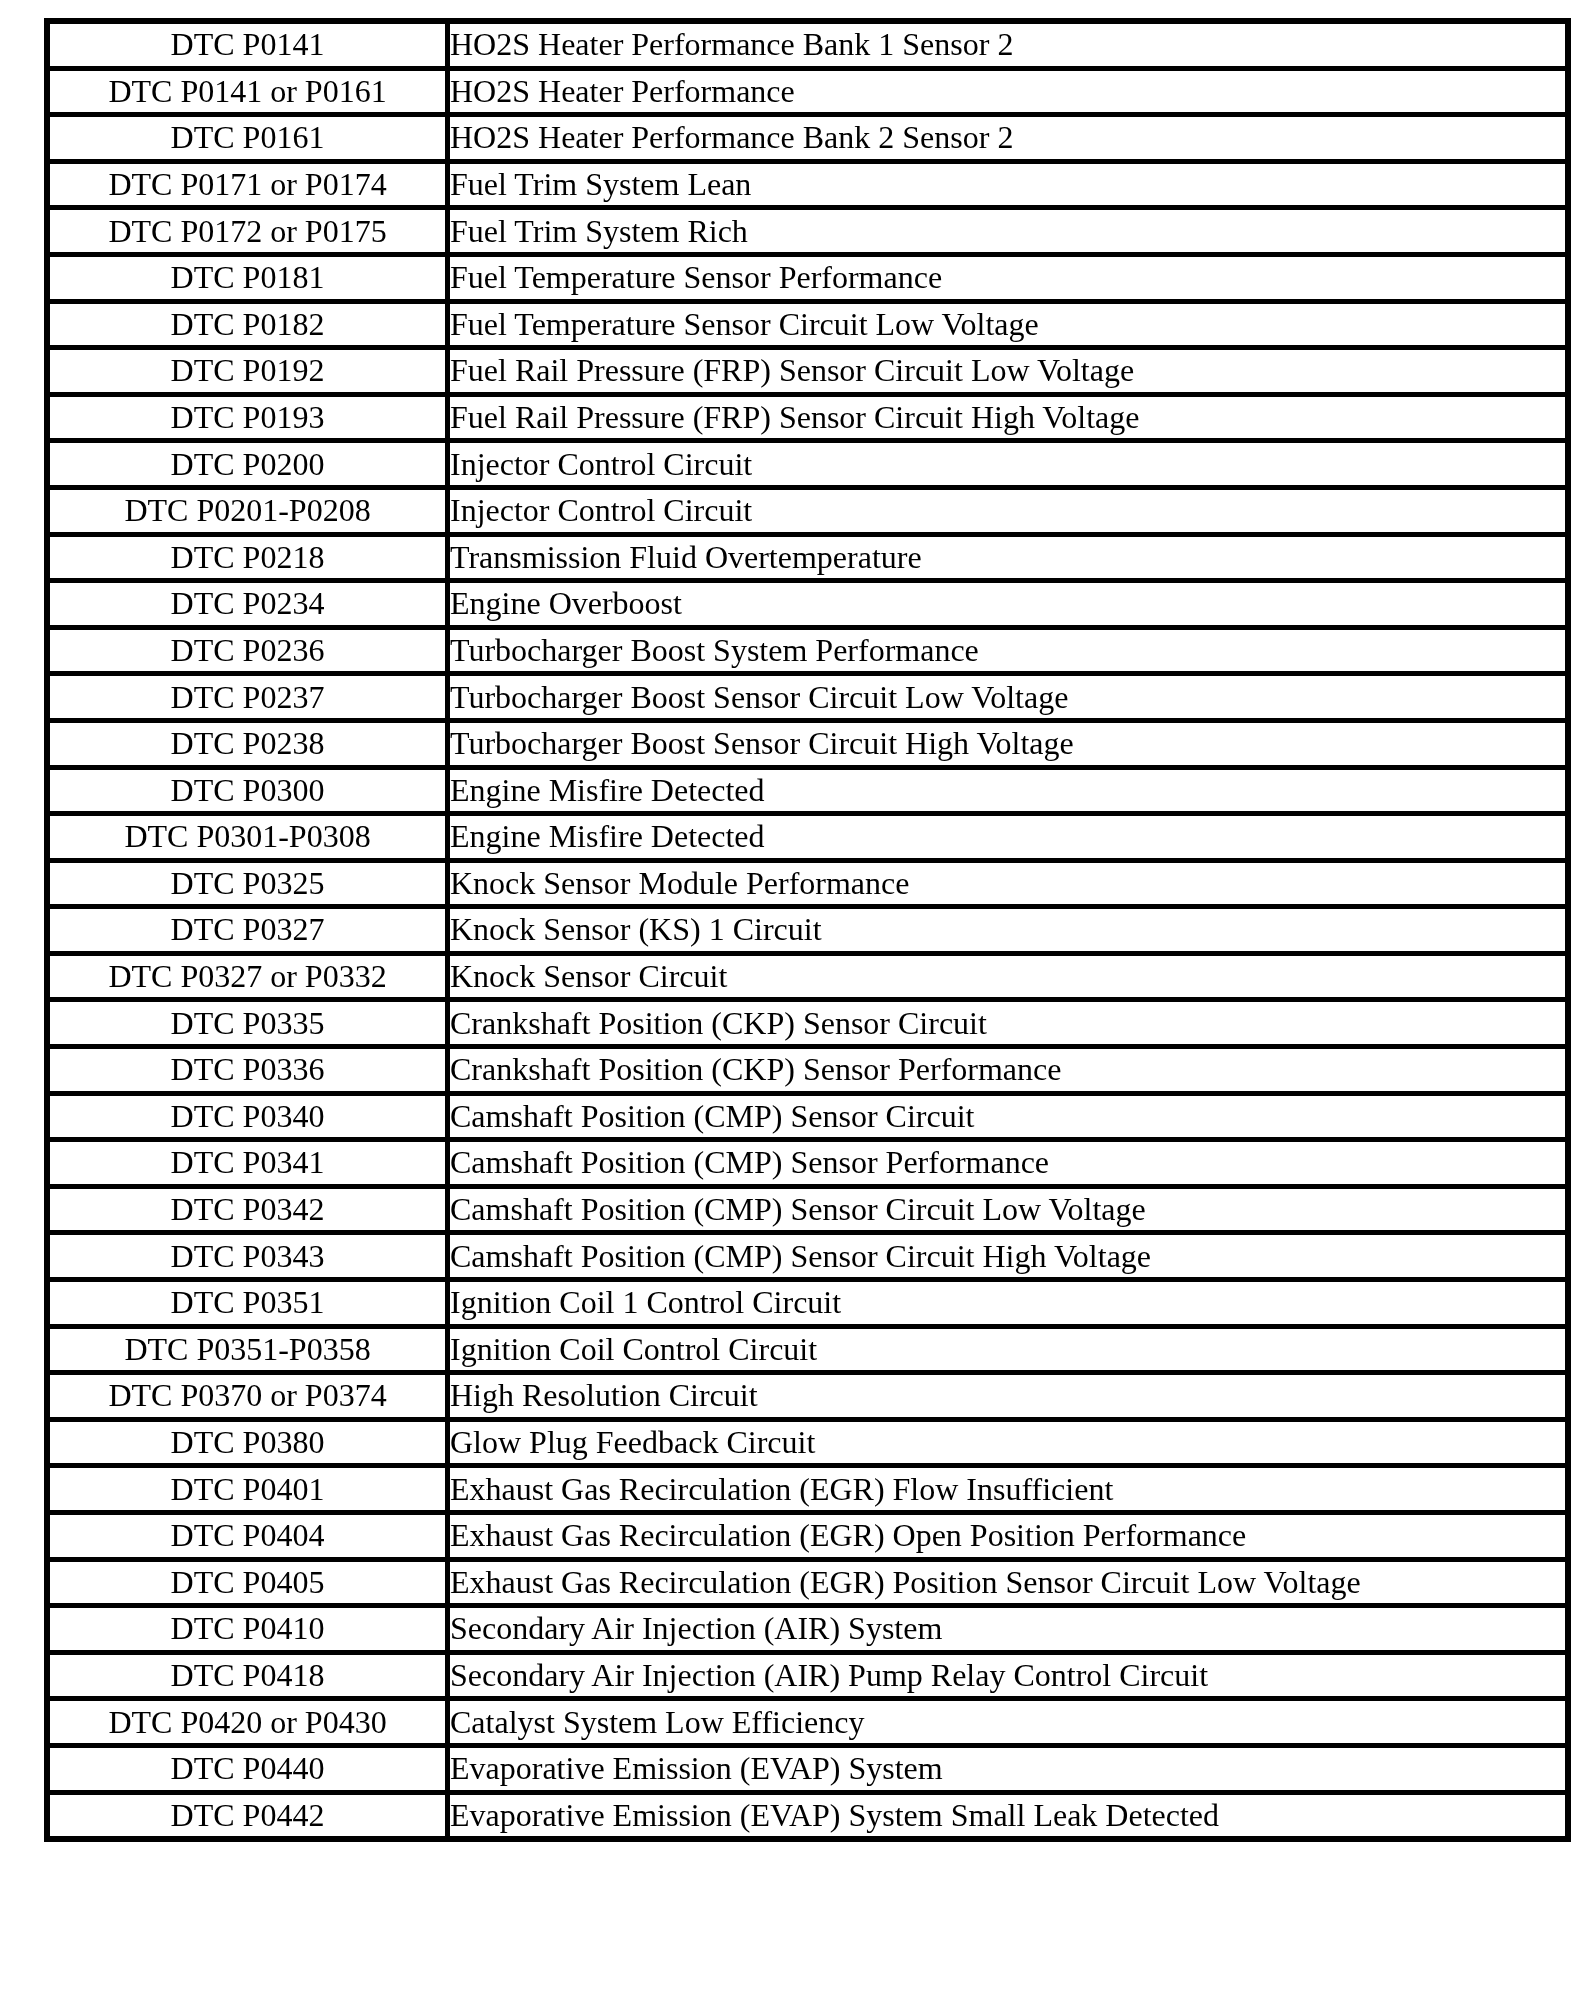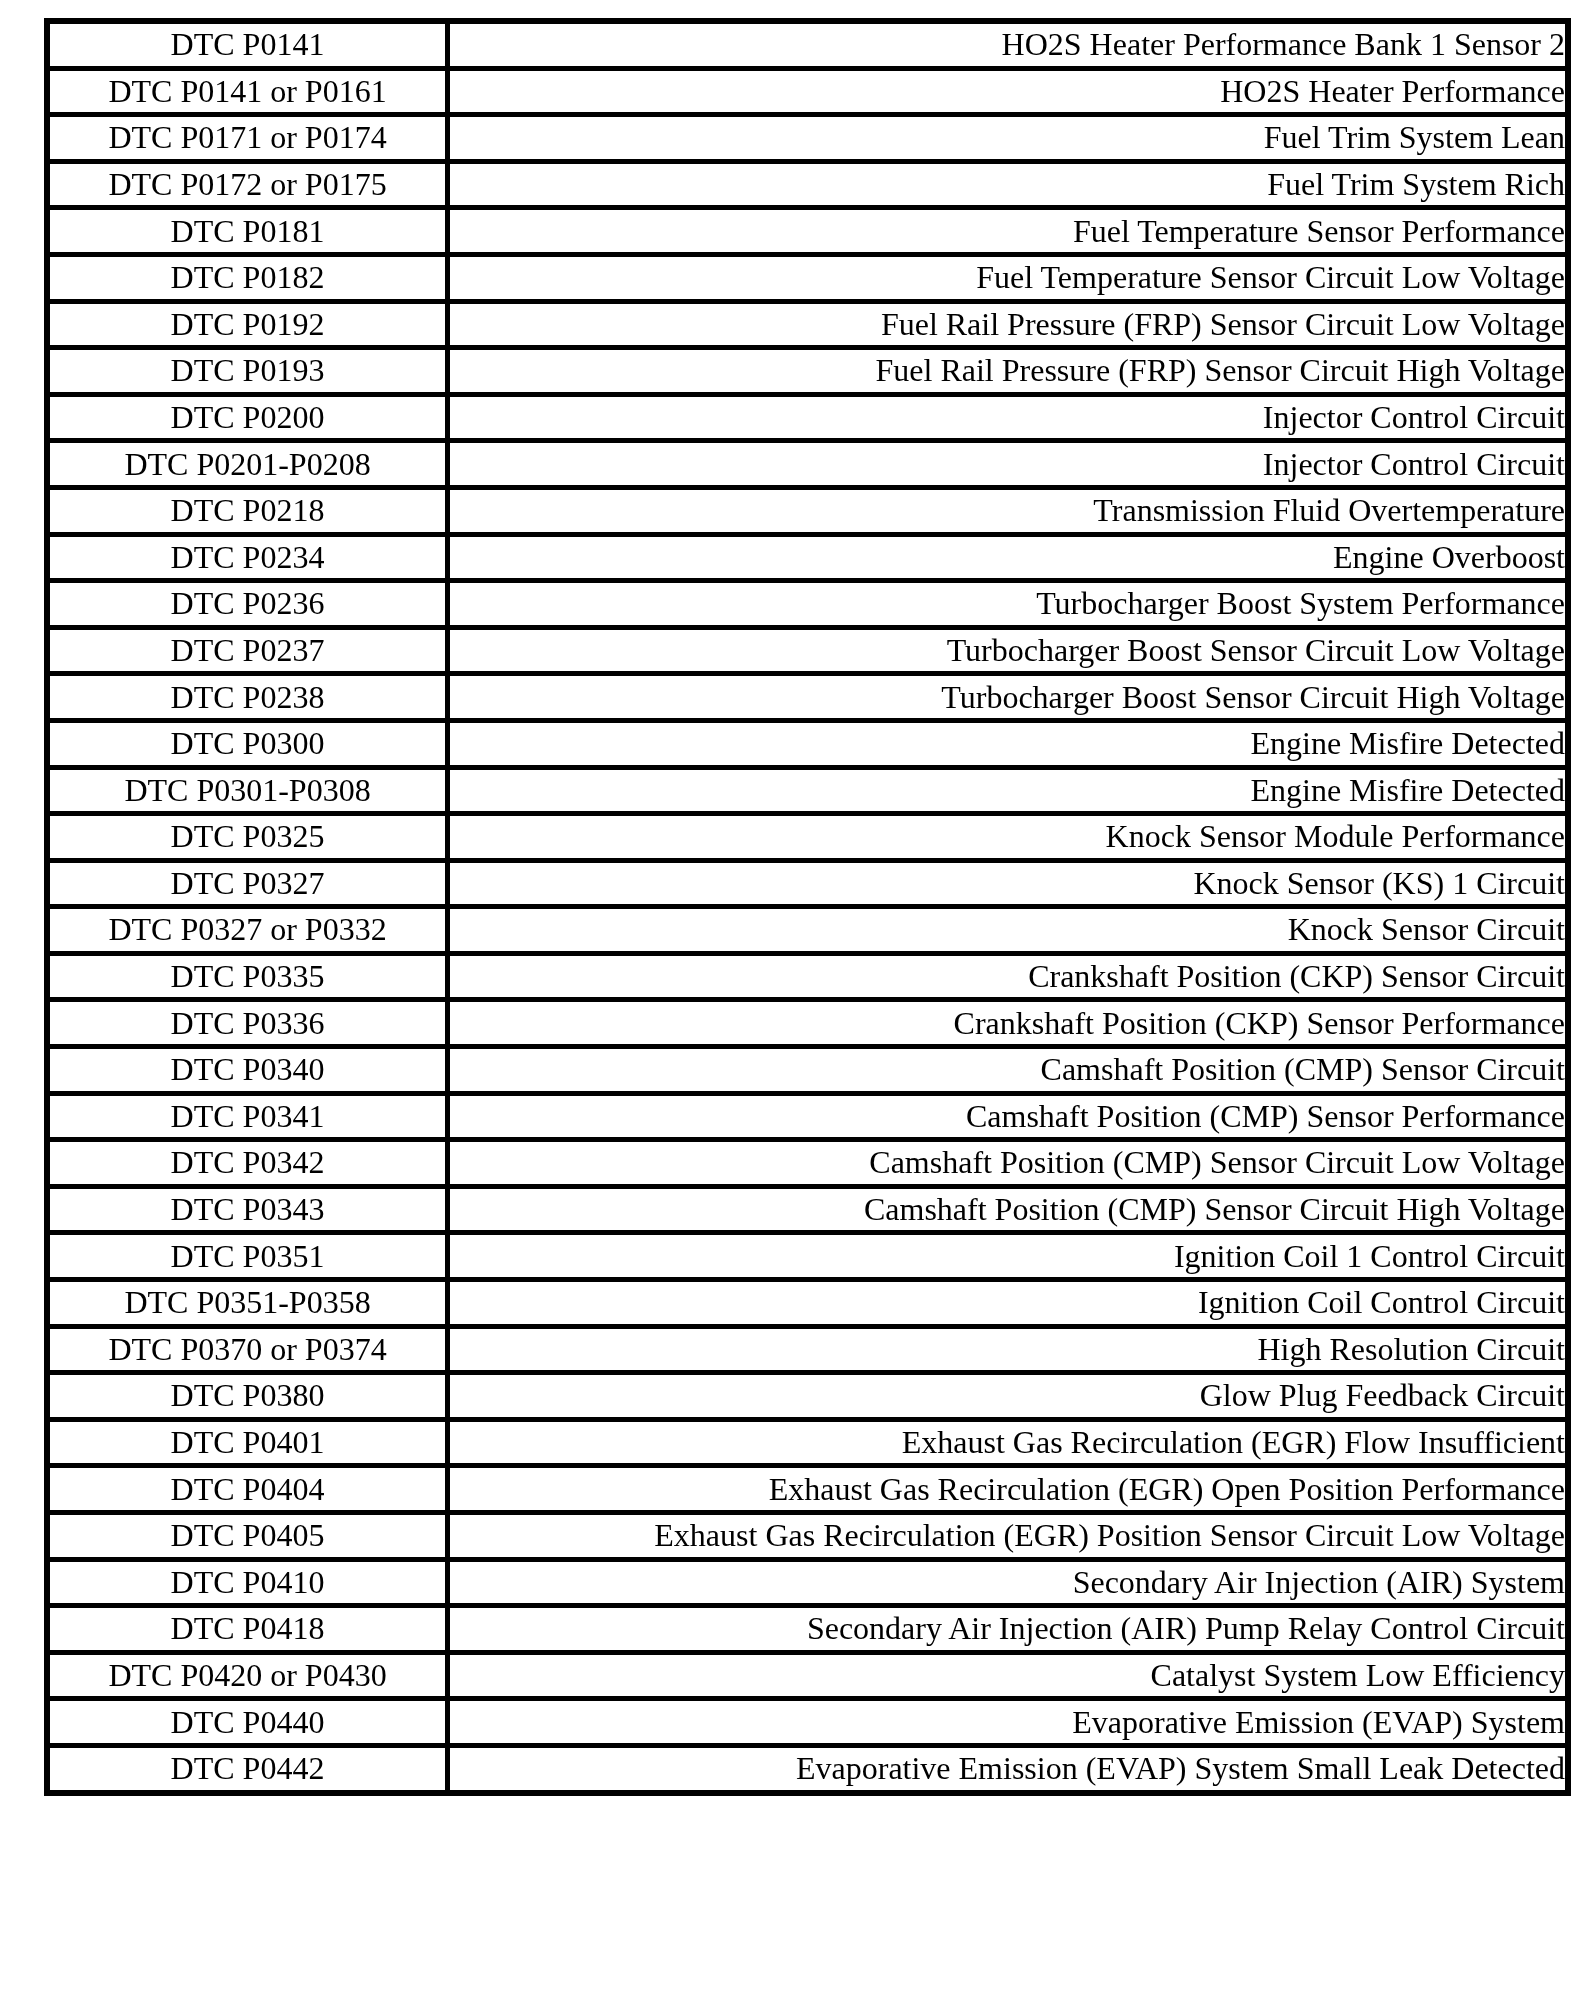--- a/index.html
+++ b/index.html
@@ -35,39 +35,43 @@
     line-height: 1.1;
     vertical-align: middle;
     white-space: nowrap;
     overflow: hidden;
   }
   td.code {
     width: 395px;
     text-align: center;
   }
   td.desc {
-    text-align: right;
+    text-align: left;
     padding-left: 9px;
   }
 </style>
 </head>
 <body>
 
 <div class="table-wrap">
   <table class="dtc-table">
     <tbody id="table-body">
         <tr>
           <td class="code">DTC P0141</td>
           <td class="desc">HO2S Heater Performance Bank 1 Sensor 2</td>
         </tr>
         <tr>
           <td class="code">DTC P0141 or P0161</td>
           <td class="desc">HO2S Heater Performance</td>
         </tr>
         <tr>
+          <td class="code">DTC P0161</td>
+          <td class="desc">HO2S Heater Performance Bank 2 Sensor 2</td>
+        </tr>
+        <tr>
           <td class="code">DTC P0171 or P0174</td>
           <td class="desc">Fuel Trim System Lean</td>
         </tr>
         <tr>
           <td class="code">DTC P0172 or P0175</td>
           <td class="desc">Fuel Trim System Rich</td>
         </tr>
         <tr>
           <td class="code">DTC P0181</td>
           <td class="desc">Fuel Temperature Sensor Performance</td>

